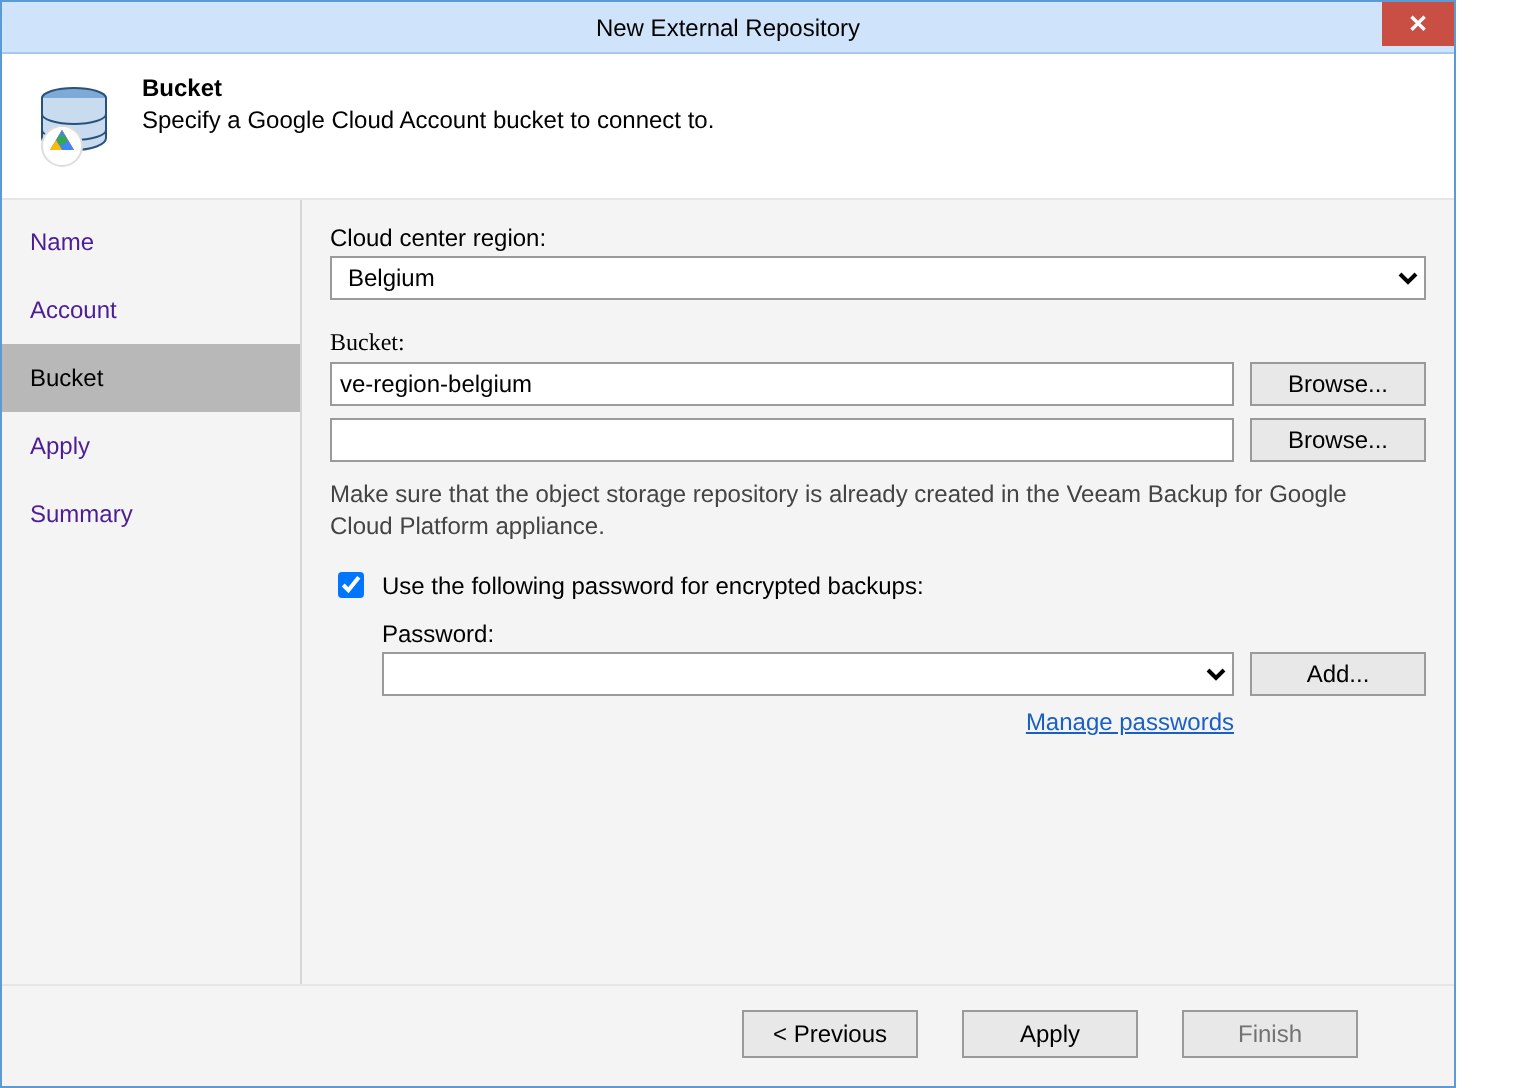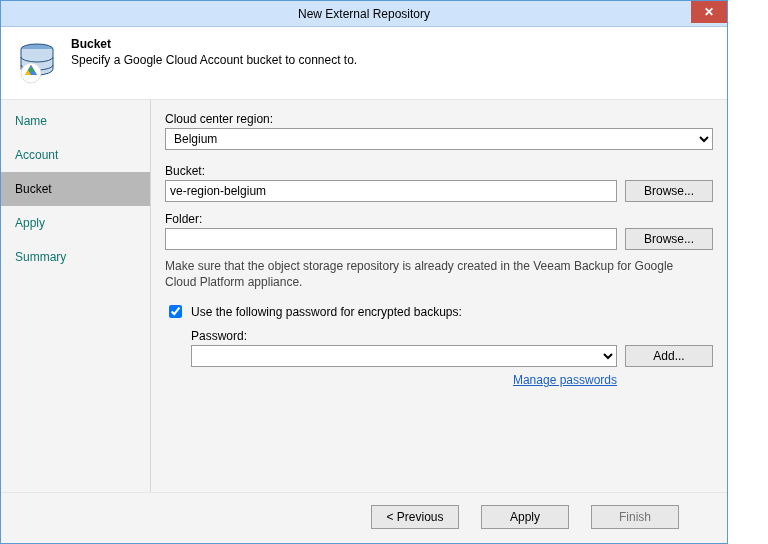--- a/index.html
+++ b/index.html
@@ -58,21 +58,21 @@
   }
   .sidebar {
     width: 184px;
     background: #f4f4f4;
     border-right: 1px solid #d6d6d6;
     padding-top: 4px;
   }
   .sidebar .step {
     padding: 10px 14px;
     font-size: 12px;
-    color: #0f766e;
+    color: #4c1d95;
     cursor: default;
   }
   .sidebar .step.active {
     background: #b8b8b8;
     color: #000;
   }
   .content {
     flex: 1;
     background: #f4f4f4;
     padding: 10px 14px 8px 14px;
@@ -163,27 +163,26 @@
 
     <div class="content">
 
       <div class="field-label">Cloud center region:</div>
       <div class="row">
         <select class="select full-select">
           <option>Belgium</option>
         </select>
       </div>
 
-      <div class="field-label" style="margin-top:8px;">Bucket:</div>
+      <div class="field-label" style="margin-top:8px;font-family:Liberation Serif, serif;">Bucket:</div>
       <div class="input-with-btn">
         <input class="textinput" value="ve-region-belgium" style="">
         <button class="btn">Browse...</button>
       </div>
 
-      <div class="field-label" style="margin-top:4px;">Folder:</div>
       <div class="input-with-btn">
         <input class="textinput" value="" style="">
         <button class="btn">Browse...</button>
       </div>
 
       <div class="helptext">Make sure that the object storage repository is already created in the Veeam Backup for Google Cloud Platform appliance.</div>
 
       <div class="checkbox-row">
         <input type="checkbox" checked="" style="">
         <span>Use the following password for encrypted backups:</span>

